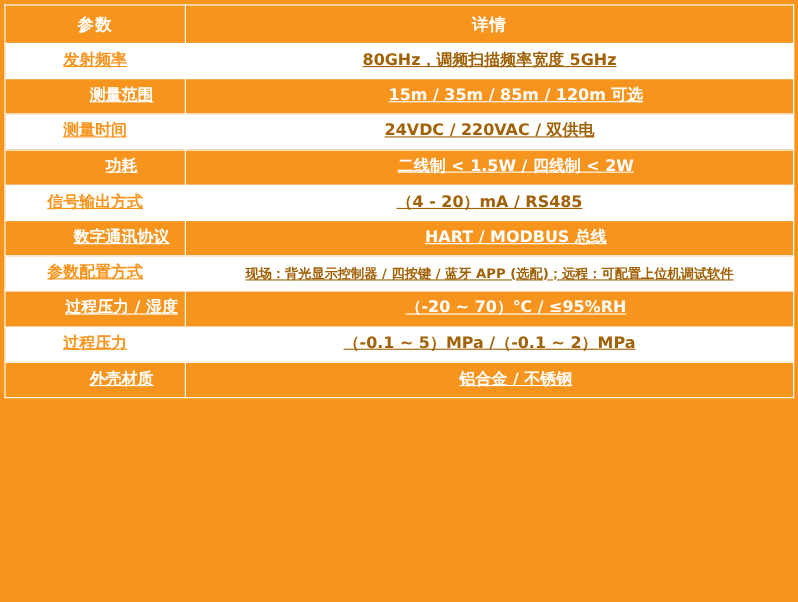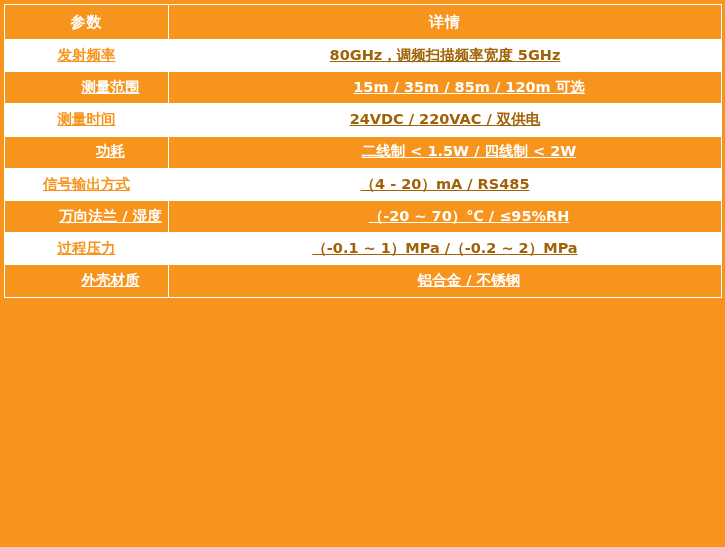--- a/index.html
+++ b/index.html
@@ -107,26 +107,34 @@
       </tr>
       <tr class="orange">
         <td class="param">功耗</td>
         <td class="detail">二线制 &lt; 1.5W / 四线制 &lt; 2W</td>
       </tr>
       <tr class="white">
         <td class="param">信号输出方式</td>
         <td class="detail">（4 - 20）mA / RS485</td>
       </tr>
       <tr class="orange">
-        <td class="param">万向法兰 / 湿度</td>
+        <td class="param">数字通讯协议</td>
+        <td class="detail">HART / MODBUS 总线</td>
+      </tr>
+      <tr class="white">
+        <td class="param">参数配置方式</td>
+        <td class="detail smaller">现场：背光显示控制器 / 四按键 / 蓝牙 APP (选配)；远程：可配置上位机调试软件</td>
+      </tr>
+      <tr class="orange">
+        <td class="param">过程压力 / 湿度</td>
         <td class="detail">（-20 ~ 70）℃ / ≤95%RH</td>
       </tr>
       <tr class="white">
         <td class="param">过程压力</td>
-        <td class="detail">（-0.1 ~ 1）MPa /（-0.2 ~ 2）MPa</td>
+        <td class="detail">（-0.1 ~ 5）MPa /（-0.1 ~ 2）MPa</td>
       </tr>
       <tr class="orange">
         <td class="param">外壳材质</td>
         <td class="detail">铝合金 / 不锈钢</td>
       </tr>
 
     </tbody>
   </table>
 </div>
 

